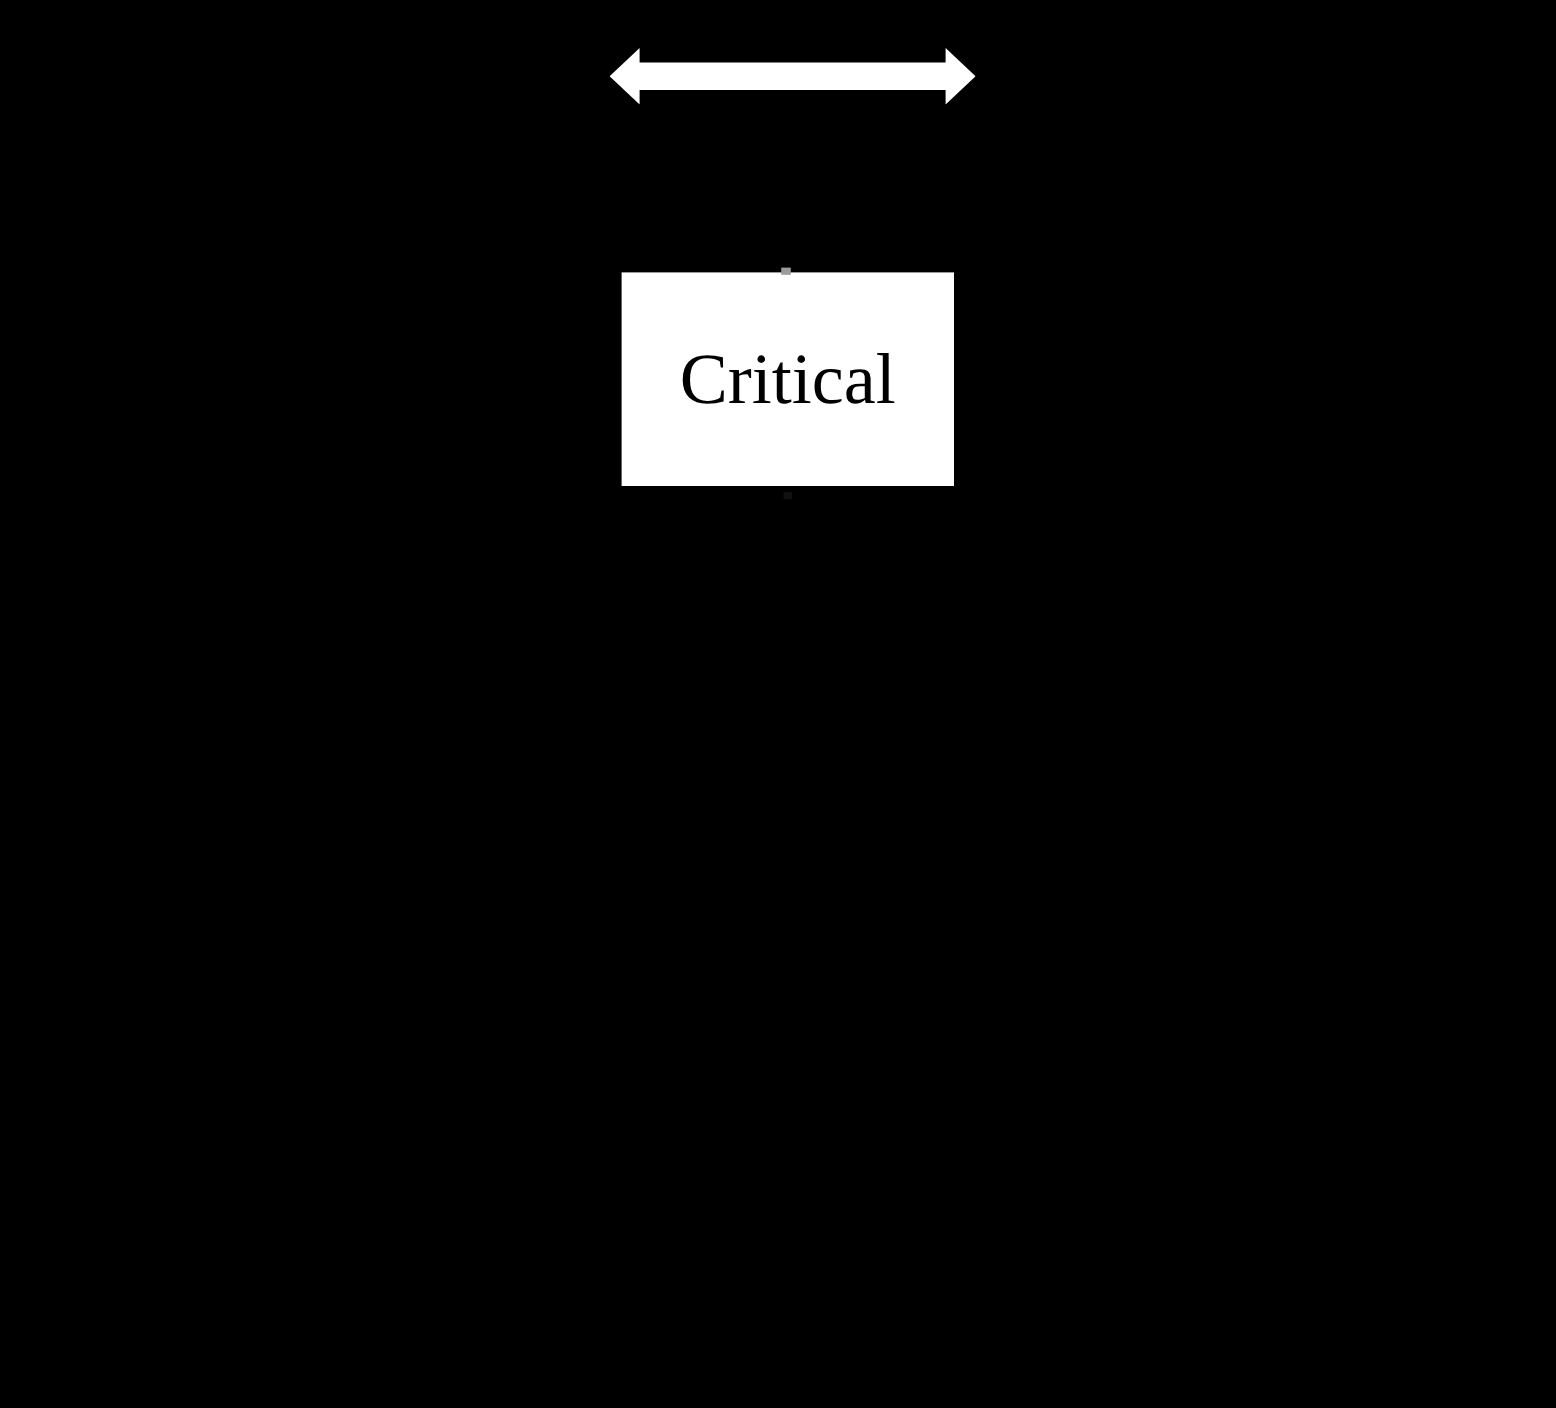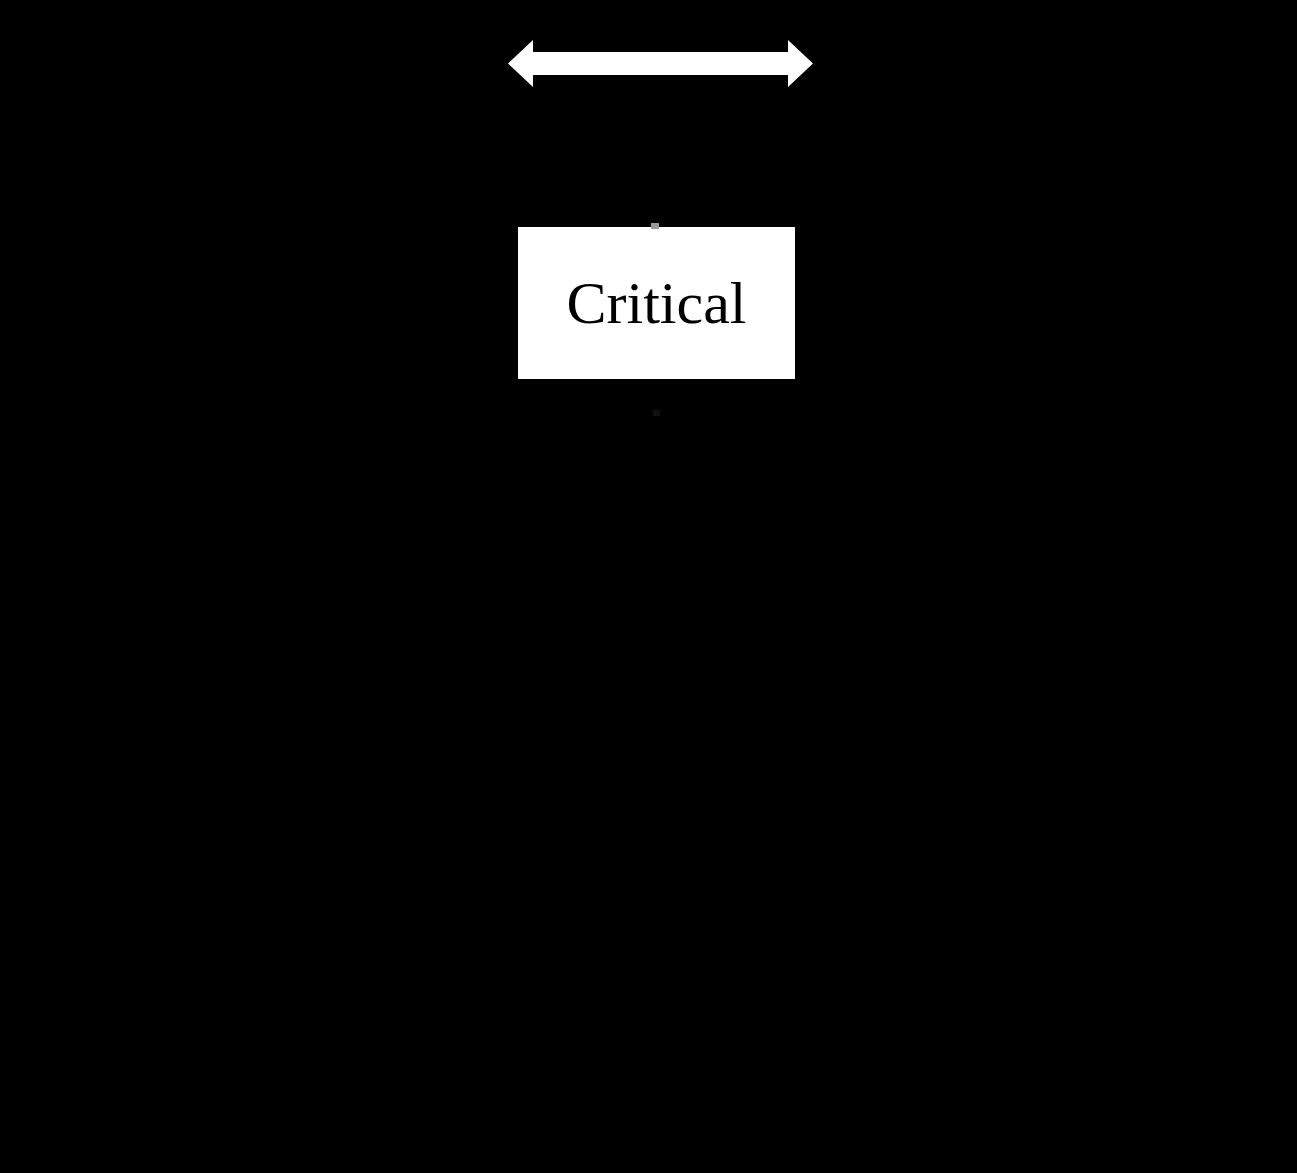--- a/index.html
+++ b/index.html
@@ -33,21 +33,21 @@
     display: block;
   }
   .double-arrow polygon {
     fill: var(--arrow);
   }
   .label-box {
     position: absolute;
     left: 518px;
     top: 227px;
     width: 277px;
-    height: 152px;
+    height: 178px;
     background: var(--label-bg);
     color: var(--label-text);
     display: flex;
     flex-direction: column;
     align-items: center;
     justify-content: center;
     text-align: center;
     font-size: 60px;
     line-height: 78px;
     z-index: 1;

